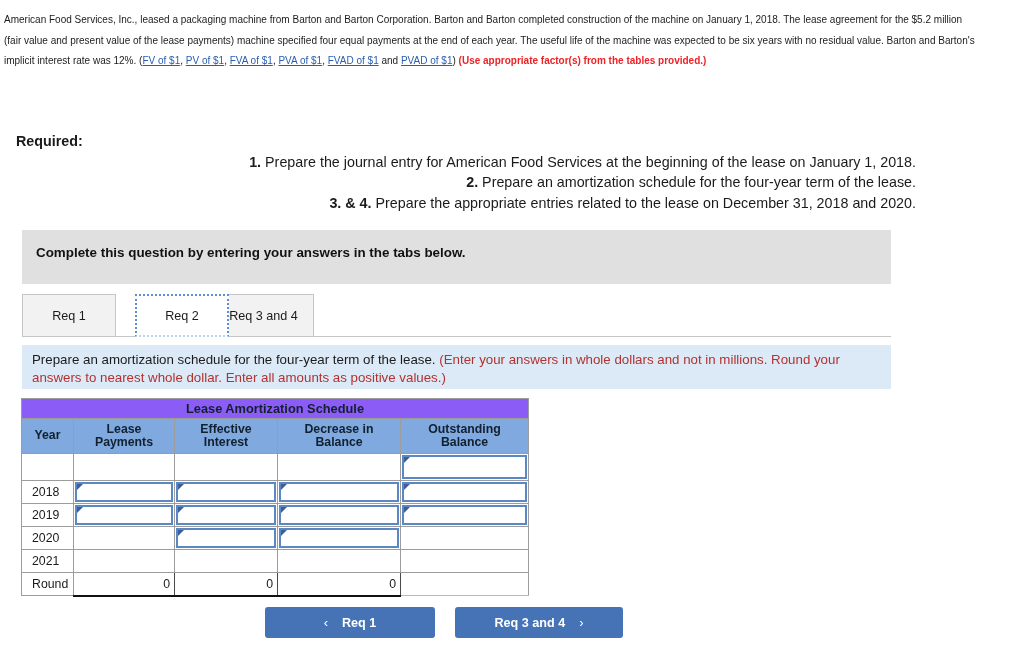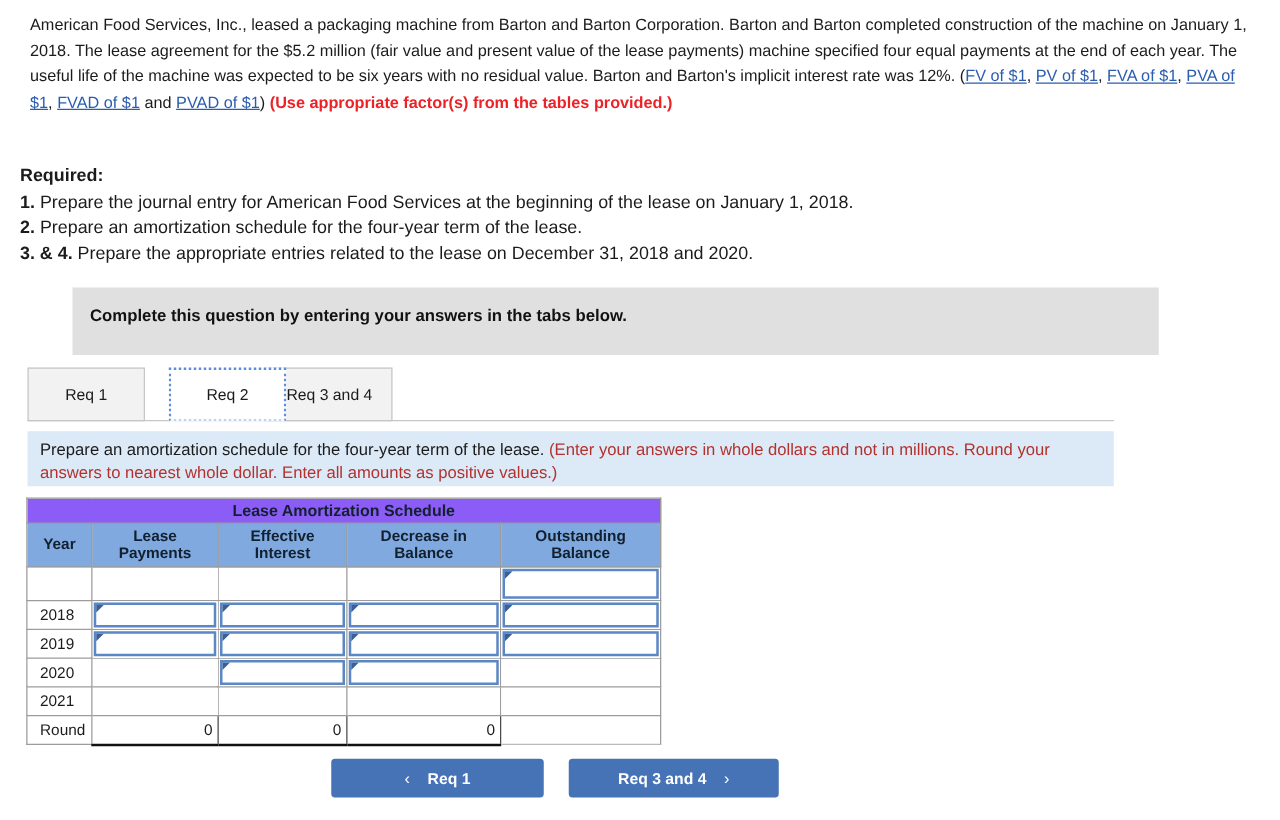--- a/index.html
+++ b/index.html
@@ -9,22 +9,22 @@
     background: #ffffff;
     font-family: "Liberation Sans", sans-serif;
     color: #000000;
     overflow: hidden;
   }
   .page { position: relative; width: 1024px; height: 656px; }
 
   
   .problem {
     position: absolute;
-    left: 24px; top: 10px; width: 976px;
-    font-size: 13px;
+    left: 4px; top: 10px; width: 976px;
+    font-size: 10px;
     line-height: 20.5px;
     color: #1b1b1b;
   }
   .problem a, .lnk {
     color: #2a5db0;
     text-decoration: underline;
     cursor: pointer;
   }
   .redbold {
     color: #ec2227;
@@ -34,29 +34,28 @@
   
   .required {
     position: absolute;
     left: 16px; top: 131px; width: 900px;
     font-size: 14.3px;
     line-height: 20.5px;
     color: #1b1b1b;
   }
   .required .hd { font-weight: bold; }
   .required .num { font-weight: bold; }
-  .required .line { white-space: nowrap; }
+  .required .line { white-space: nowrap; text-align: right; }
 
   
   .graybar {
     position: absolute;
     left: 22px; top: 230px;
     width: 869px; height: 54px;
     background: #e0e0e0;
-    margin-left: 36px;
   }
   .graybar .txt {
     position: absolute;
     left: 14px; top: 15px;
     font-size: 13.4px;
     font-weight: bold;
     color: #111;
   }
 
   

